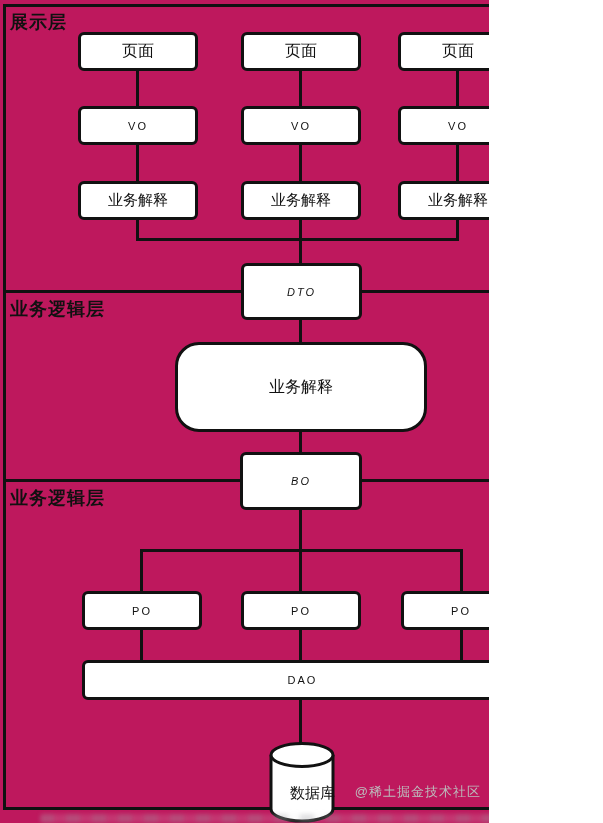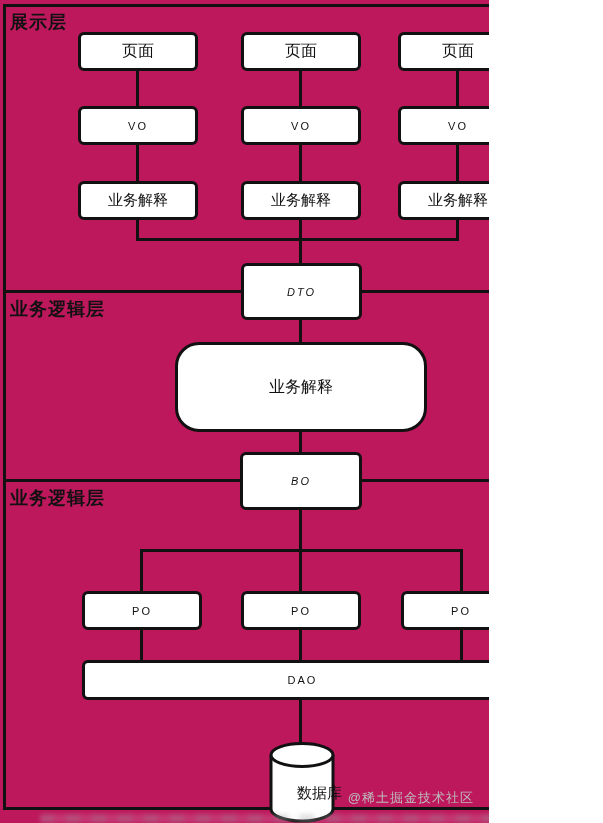--- a/index.html
+++ b/index.html
@@ -29,29 +29,28 @@
     border:3px solid #111;
     display:flex;align-items:center;justify-content:center;
     font-size:16px;color:#111;
   }
   .r10{border-radius:6px;}
   .r14{border-radius:6px;font-style:italic;}
   .r24{border-radius:24px;}
   .caps{font-size:11px;letter-spacing:2px;}
   .cyl{position:absolute;}
   .cyl-label{
-    position:absolute;width:100%;text-align:left;
-    font-size:15px;color:#111;margin-left:28px;
+    position:absolute;width:100%;text-align:right;
+    font-size:15px;color:#111;
   }
   .watermark{
     position:absolute;
-    right:15px;top:783px;
+    right:8px;top:783px;
     font-size:13px;color:#bcbcbc;
     letter-spacing:1px;
-    margin-top:6px;
   }
   .bottom-blur{
     position:absolute;
     left:40px;top:814px;width:540px;height:9px;
     background:repeating-linear-gradient(90deg,
       rgba(170,170,175,.35) 0 14px, rgba(230,230,232,.15) 14px 26px);
     filter:blur(2px);
     border-radius:4px;
   }
 </style>

